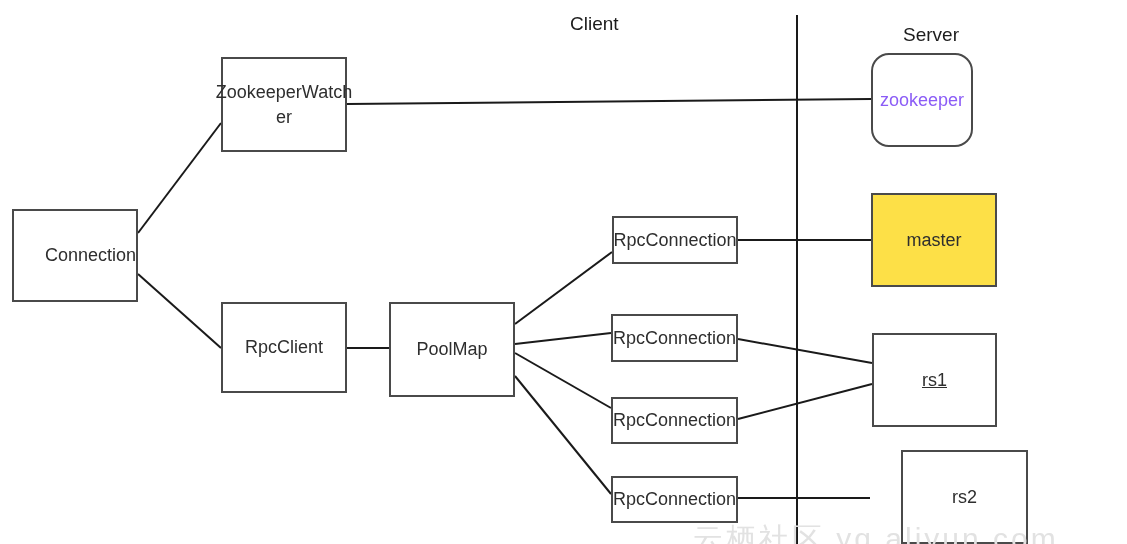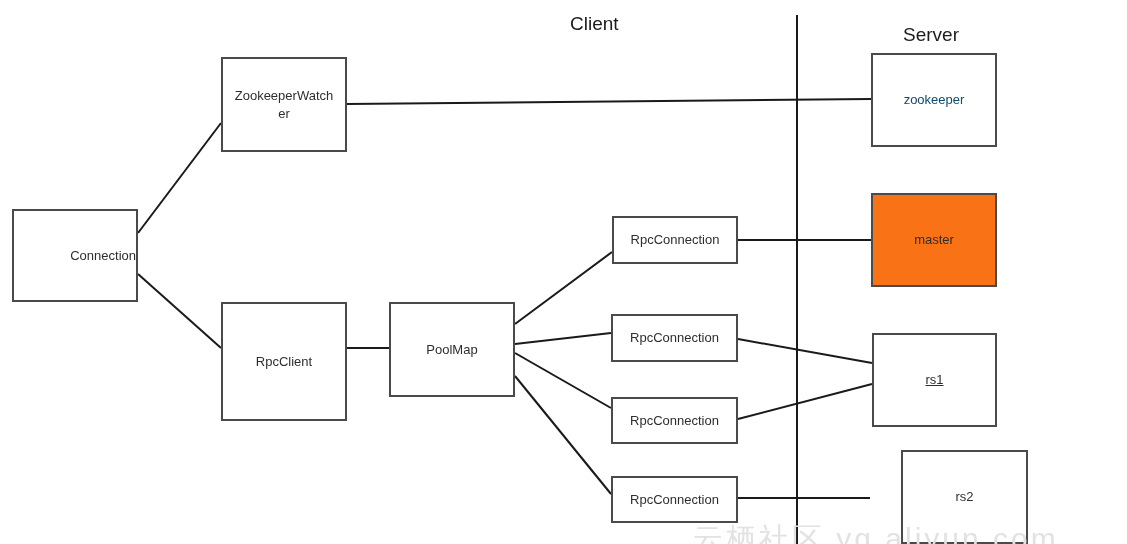--- a/index.html
+++ b/index.html
@@ -18,21 +18,21 @@
   }
   .node {
     position: absolute;
     box-sizing: border-box;
     background: #ffffff;
     border: 2px solid #4a4a4a;
     display: flex;
     align-items: center;
     justify-content: center;
     text-align: center;
-    font-size: 13px;
+    font-size: 18px;
     line-height: 1.35;
     color: #2e2e2e;
     white-space: pre-line;
   }
   .section-label {
     position: absolute;
     font-size: 19px;
     color: #1c1c1c;
   }
   .divider {
@@ -73,27 +73,27 @@
   <div class="divider" id="divider" style="left: 796px; top: 15px; height: 529px; background: rgb(26, 26, 26);"></div>
 
   <span class="section-label" style="left:570px; top:13px;">Client</span>
 
   <span class="section-label" style="left:903px; top:24px;">Server</span>
 
   <div id="nodes">
       <div class="node" style="left: 12px; top: 209px; width: 126px; height: 93px; border-color: rgb(74, 74, 74); background: rgb(255, 255, 255); color: rgb(46, 46, 46); justify-content: flex-end;"><span>Connection</span></div>
       <div class="node" style="left: 221px; top: 57px; width: 126px; height: 95px; border-color: rgb(74, 74, 74); background: rgb(255, 255, 255); color: rgb(46, 46, 46);"><span>ZookeeperWatch
 er</span></div>
-      <div class="node" style="left: 221px; top: 302px; width: 126px; height: 119px; border-color: rgb(74, 74, 74); background: rgb(255, 255, 255); color: rgb(46, 46, 46);"><span>RpcClient</span></div>
+      <div class="node" style="left: 221px; top: 302px; width: 126px; height: 91px; border-color: rgb(74, 74, 74); background: rgb(255, 255, 255); color: rgb(46, 46, 46);"><span>RpcClient</span></div>
       <div class="node" style="left: 389px; top: 302px; width: 126px; height: 95px; border-color: rgb(74, 74, 74); background: rgb(255, 255, 255); color: rgb(46, 46, 46); align-items: center;"><span>PoolMap</span></div>
       <div class="node" style="left: 612px; top: 216px; width: 126px; height: 48px; border-color: rgb(74, 74, 74); background: rgb(255, 255, 255); color: rgb(46, 46, 46);"><span>RpcConnection</span></div>
       <div class="node" style="left: 611px; top: 314px; width: 127px; height: 48px; border-color: rgb(74, 74, 74); background: rgb(255, 255, 255); color: rgb(46, 46, 46);"><span>RpcConnection</span></div>
       <div class="node" style="left: 611px; top: 397px; width: 127px; height: 47px; border-color: rgb(74, 74, 74); background: rgb(255, 255, 255); color: rgb(46, 46, 46);"><span>RpcConnection</span></div>
       <div class="node" style="left: 611px; top: 476px; width: 127px; height: 47px; border-color: rgb(74, 74, 74); background: rgb(255, 255, 255); color: rgb(46, 46, 46);"><span>RpcConnection</span></div>
-      <div class="node" style="left: 871px; top: 53px; width: 126px; height: 94px; border-color: rgb(74, 74, 74); background: rgb(255, 255, 255); color: #0c4a6e;"><span>zookeeper</span></div>
-      <div class="node" style="left: 871px; top: 193px; width: 126px; height: 94px; border-color: rgb(74, 74, 74); background: #f97316; color: rgb(46, 46, 46);"><span>master</span></div>
+      <div class="node" style="left: 871px; top: 53px; width: 102px; height: 94px; border-color: rgb(74, 74, 74); background: rgb(255, 255, 255); color: #8b5cf6; border-radius: 18px;"><span>zookeeper</span></div>
+      <div class="node" style="left: 871px; top: 193px; width: 126px; height: 94px; border-color: rgb(74, 74, 74); background: #fde047; color: rgb(46, 46, 46);"><span>master</span></div>
       <div class="node" style="left: 872px; top: 333px; width: 125px; height: 94px; border-color: rgb(74, 74, 74); background: rgb(255, 255, 255); color: rgb(46, 46, 46); text-decoration: underline;"><span>rs1</span></div>
       <div class="node" style="left: 870px; top: 450px; width: 127px; height: 94px; border-color: rgb(74, 74, 74); background: rgb(255, 255, 255); color: rgb(46, 46, 46); margin-left: 31px;"><span>rs2</span></div>
     </div>
 
   <div class="watermark">云栖社区 yq.aliyun.com</div>
 
 </div>
 
 </body></html>

